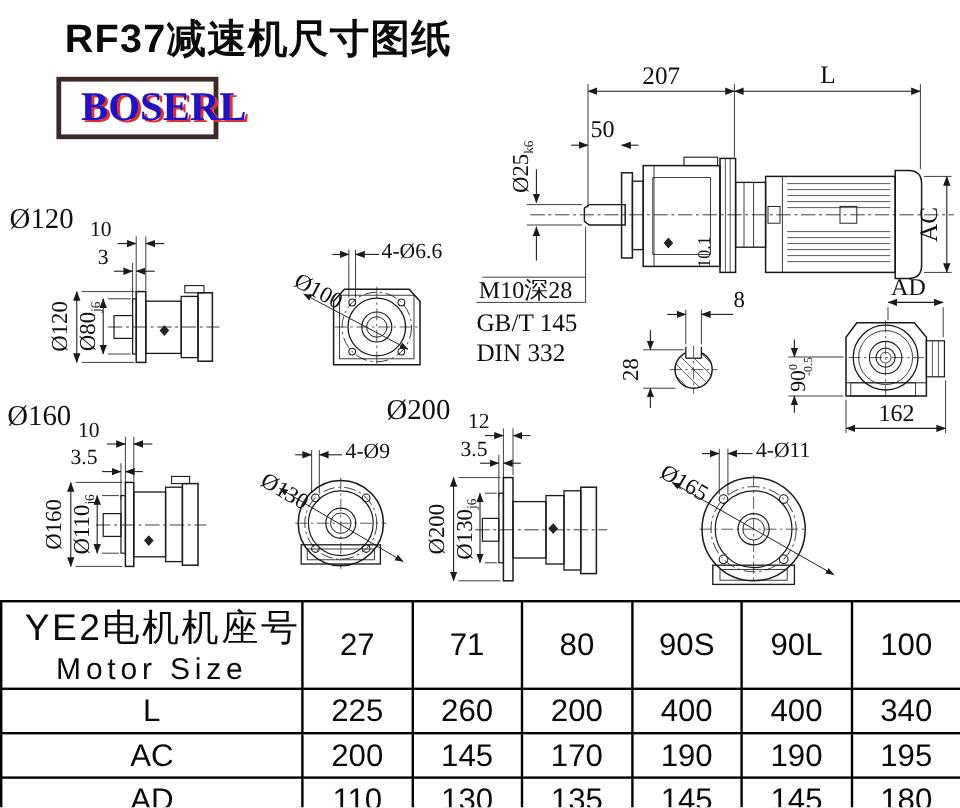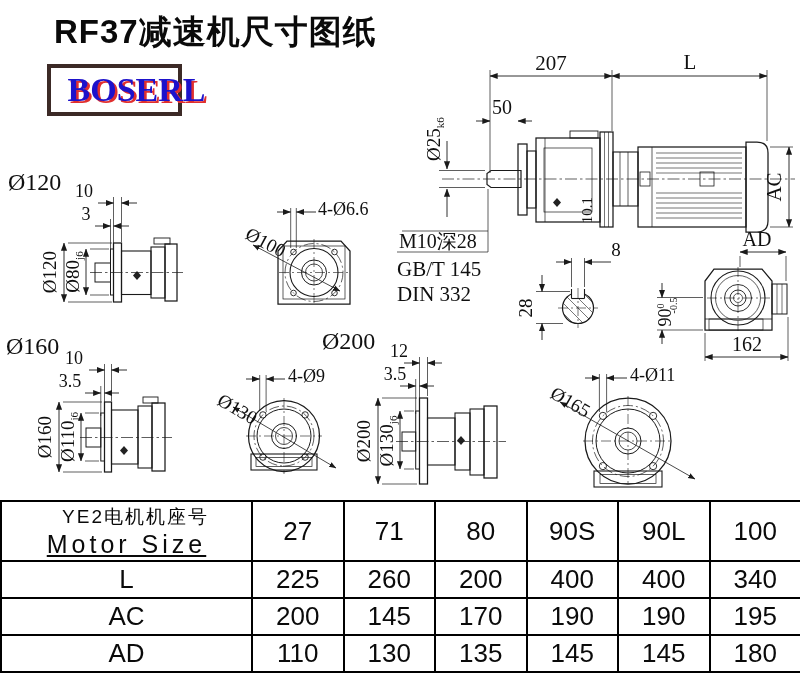--- a/index.html
+++ b/index.html
@@ -11,22 +11,22 @@
             border:4px solid #3c2a26;background:#fff;display:flex;align-items:center;justify-content:center;}
   #logo-text{font-family:"Liberation Serif",serif;font-size:34px;font-weight:bold;
              color:#1d12cb;text-shadow:2.5px 1.5px 0 #e02f2f;line-height:1;margin-left:44px;}
   svg#art{position:absolute;left:0;top:0;}
   svg#art text{font-family:"Liberation Serif",serif;fill:#101010;}
   #dim-table{position:absolute;left:0;top:500px;width:800px;border-collapse:collapse;
              table-layout:fixed;background:#fff;}
   #dim-table td{border:2.5px solid #000;text-align:center;vertical-align:middle;
                 font-size:26px;padding:0;height:35px;white-space:nowrap;}
   #dim-table tr.hdr td{height:58px;}
-  .hdr-cn{font-size:19px;letter-spacing:2px;margin-left:18px;}
-  .hdr-en{font-size:25px;letter-spacing:4px;text-decoration:underline;}
+  .hdr-cn{font-size:31px;letter-spacing:2px;margin-left:18px;}
+  .hdr-en{font-size:25px;letter-spacing:4px;}
 </style>
 </head>
 <body>
 
 <div id="sheet">
 
   <div id="page-title">RF37减速机尺寸图纸</div>
   <div id="logo-box">
     <span id="logo-text">BOSERL</span>
   </div>

